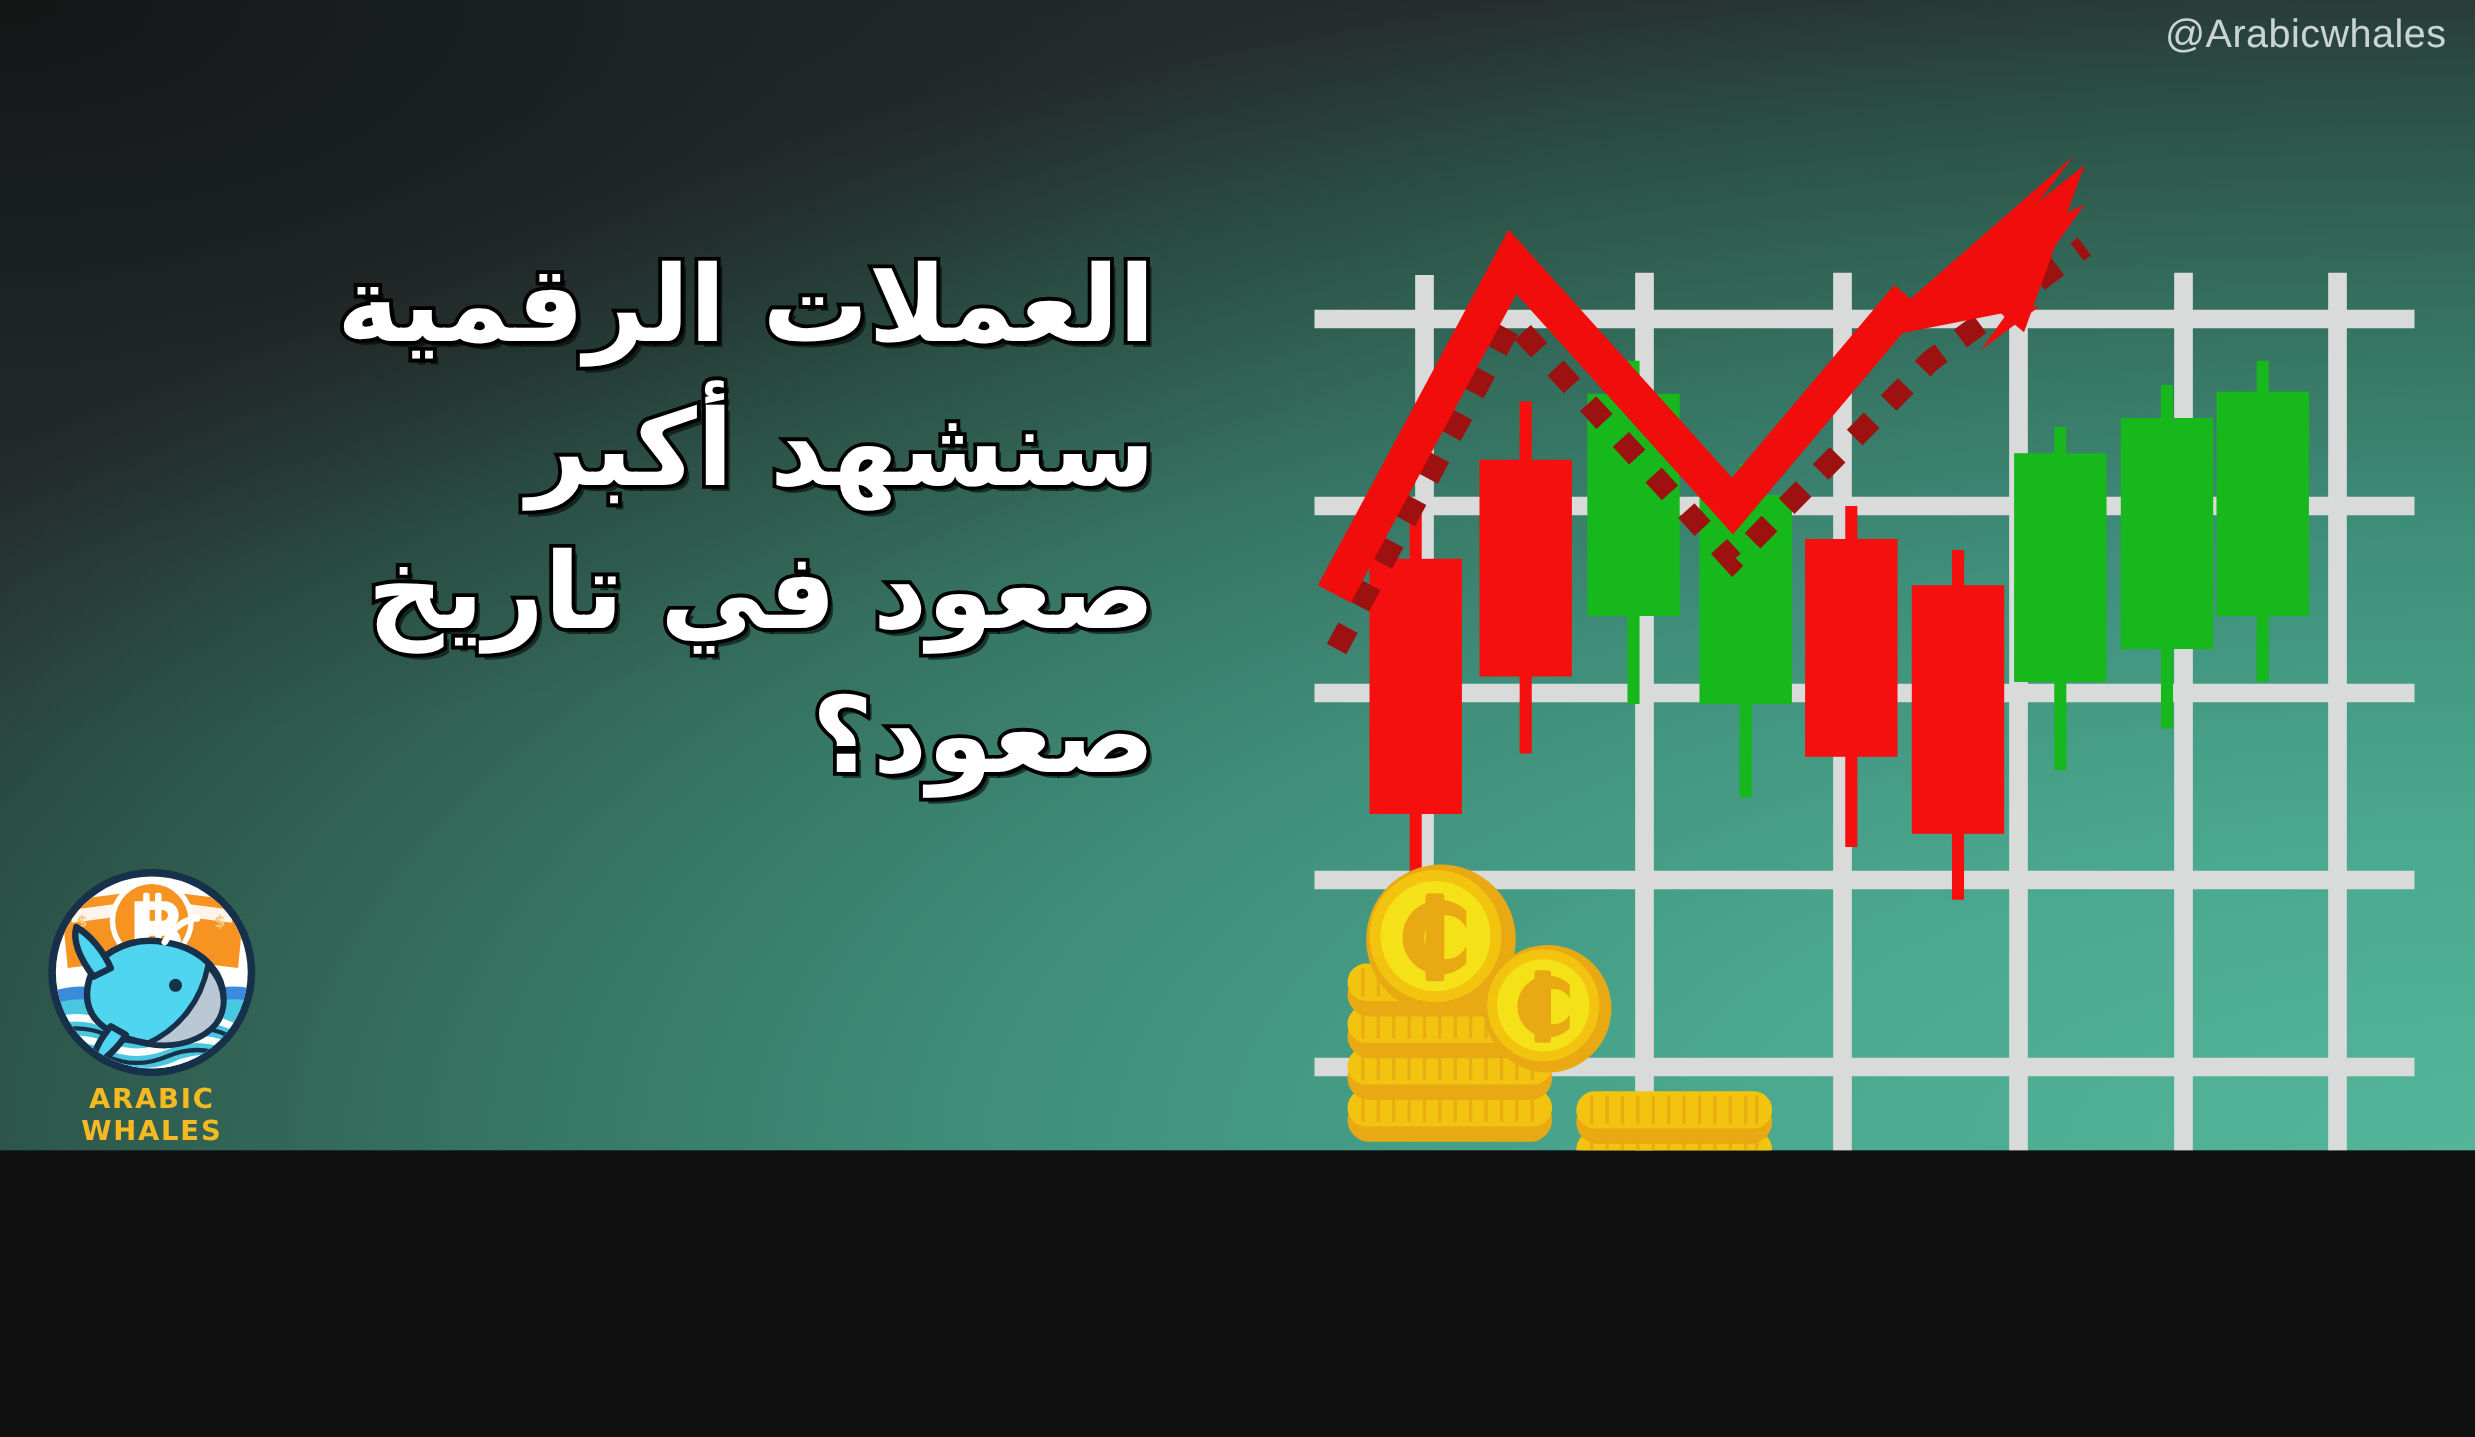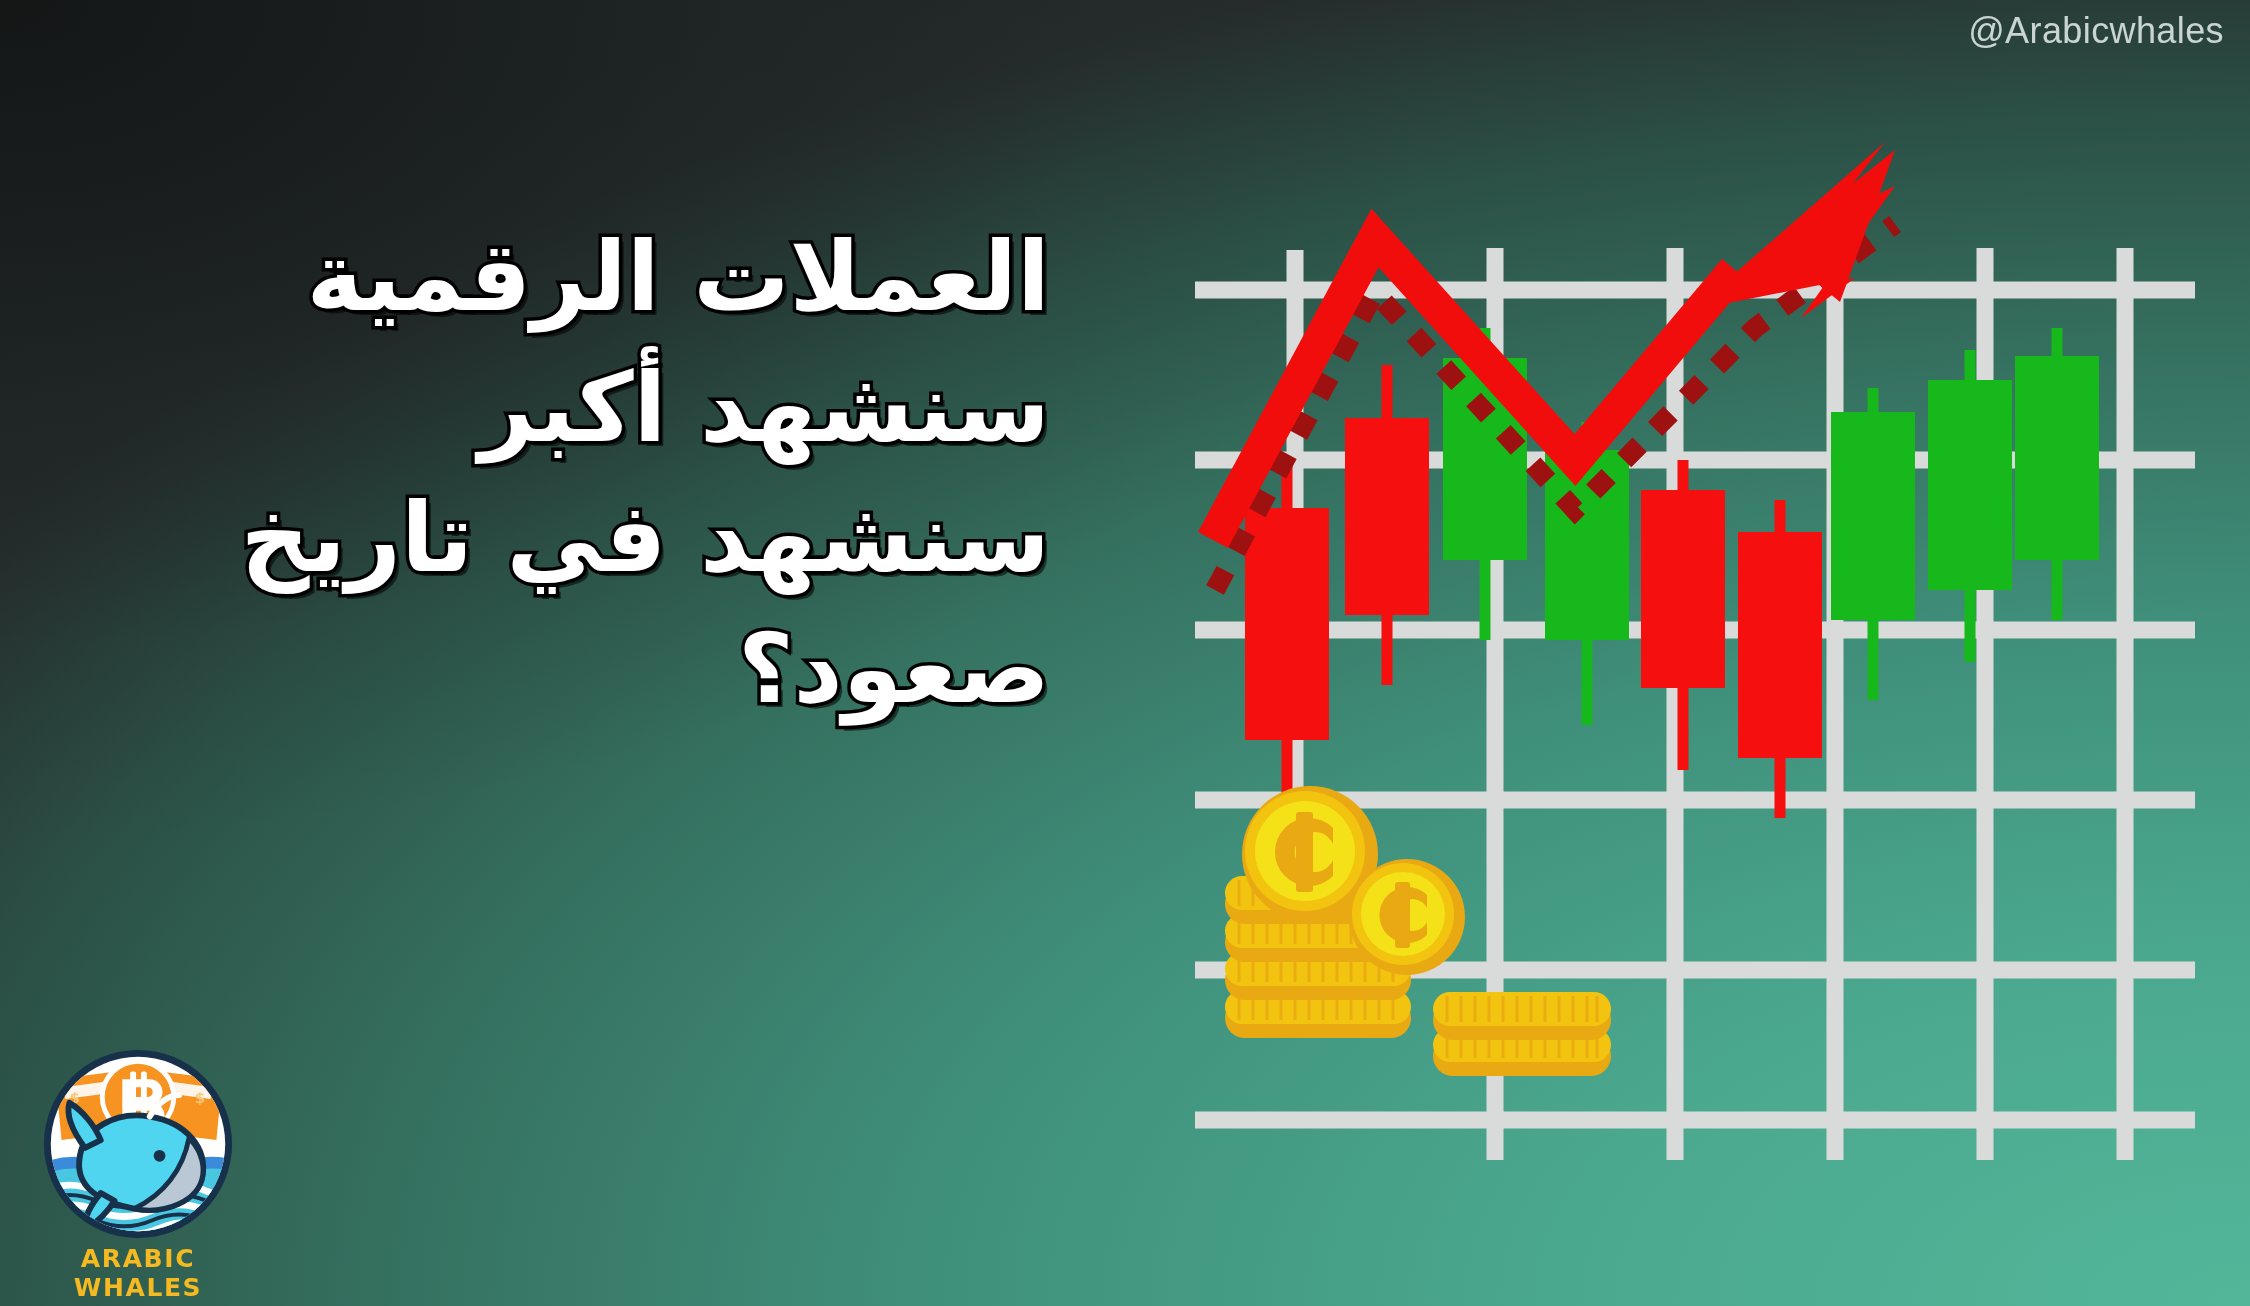--- a/index.html
+++ b/index.html
@@ -4,21 +4,21 @@
 <title>Arabic Whales — Crypto 2026 Thumbnail</title>
 <style>
   html, body {
     margin: 0;
     padding: 0;
     background: #101010;
   }
   #stage {
     position: relative;
     width: 2250px;
-    height: 1306px;
+    height: 1046px;
     overflow: hidden;
     font-family: "DejaVu Sans", "Liberation Sans", sans-serif;
     background:
       radial-gradient(130% 115% at 100% 100%, #53b699 0%, #4aa88e 24%, #3f8f7a 46%, #35705f 64%, #2b4f45 80%, #262c2c 93%, #232828 100%);
   }
   
   #stage::before {
     content: "";
     position: absolute;
     inset: 0;
@@ -96,21 +96,21 @@
 </head>
 <body>
 
 <div id="stage">
 
   <div class="handle">@Arabicwhales</div>
 
   <div class="headline">
     <span class="ln">العملات الرقمية</span>
     <span class="ln">سنشهد أكبر</span>
-    <span class="ln">سنشهد في تاريخ</span>
+    <span class="ln">صعود في تاريخ</span>
     <span class="ln">صعود؟</span>
   </div>
 
   <div id="chart">
     <svg viewBox="0 0 1000 1010" preserveAspectRatio="xMidYMid meet">
 
       <g stroke="#d9dbda" stroke-width="17" stroke-linecap="butt">
         <line x1="100" y1="90" x2="100" y2="840"></line>
         <line x1="300" y1="88" x2="300" y2="1000"></line>
         <line x1="480" y1="88" x2="480" y2="1000"></line>

